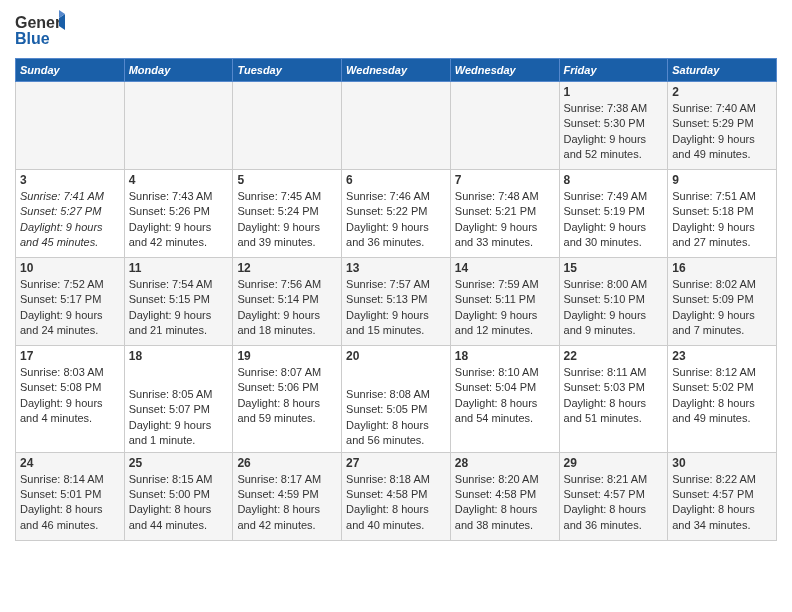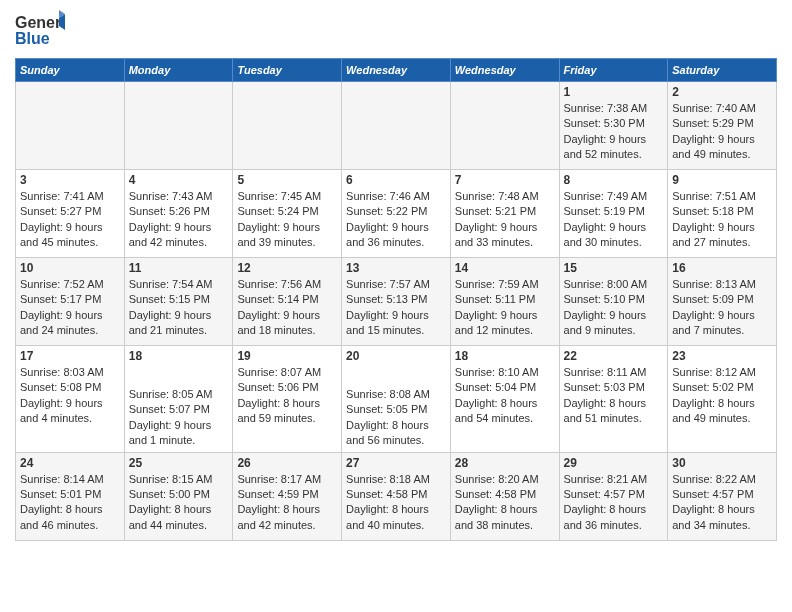--- a/index.html
+++ b/index.html
@@ -80,21 +80,21 @@
             <span class="day-num">2</span>
             <div class="day-info" style="white-space: pre-line;">Sunrise: 7:40 AM
 Sunset: 5:29 PM
 Daylight: 9 hours
 and 49 minutes.</div>
           </td>
         </tr>
         <tr>
           <td>
             <span class="day-num">3</span>
-            <div class="day-info" style="white-space: pre-line;">Sunrise: 7:41 AM
+            <div class="day-info" style="white-space: pre-line; font-style: italic;">Sunrise: 7:41 AM
 Sunset: 5:27 PM
 Daylight: 9 hours
 and 45 minutes.</div>
           </td>
           <td>
             <span class="day-num">4</span>
             <div class="day-info" style="white-space: pre-line;">Sunrise: 7:43 AM
 Sunset: 5:26 PM
 Daylight: 9 hours
 and 42 minutes.</div>
@@ -173,21 +173,21 @@
           </td>
           <td>
             <span class="day-num">15</span>
             <div class="day-info" style="white-space: pre-line;">Sunrise: 8:00 AM
 Sunset: 5:10 PM
 Daylight: 9 hours
 and 9 minutes.</div>
           </td>
           <td>
             <span class="day-num">16</span>
-            <div class="day-info" style="white-space: pre-line;">Sunrise: 8:13 AM
+            <div class="day-info" style="white-space: pre-line;">Sunrise: 8:02 AM
 Sunset: 5:09 PM
 Daylight: 9 hours
 and 7 minutes.</div>
           </td>
         </tr>
         <tr>
           <td>
             <span class="day-num">17</span>
             <div class="day-info" style="white-space: pre-line;">Sunrise: 8:03 AM
 Sunset: 5:08 PM

